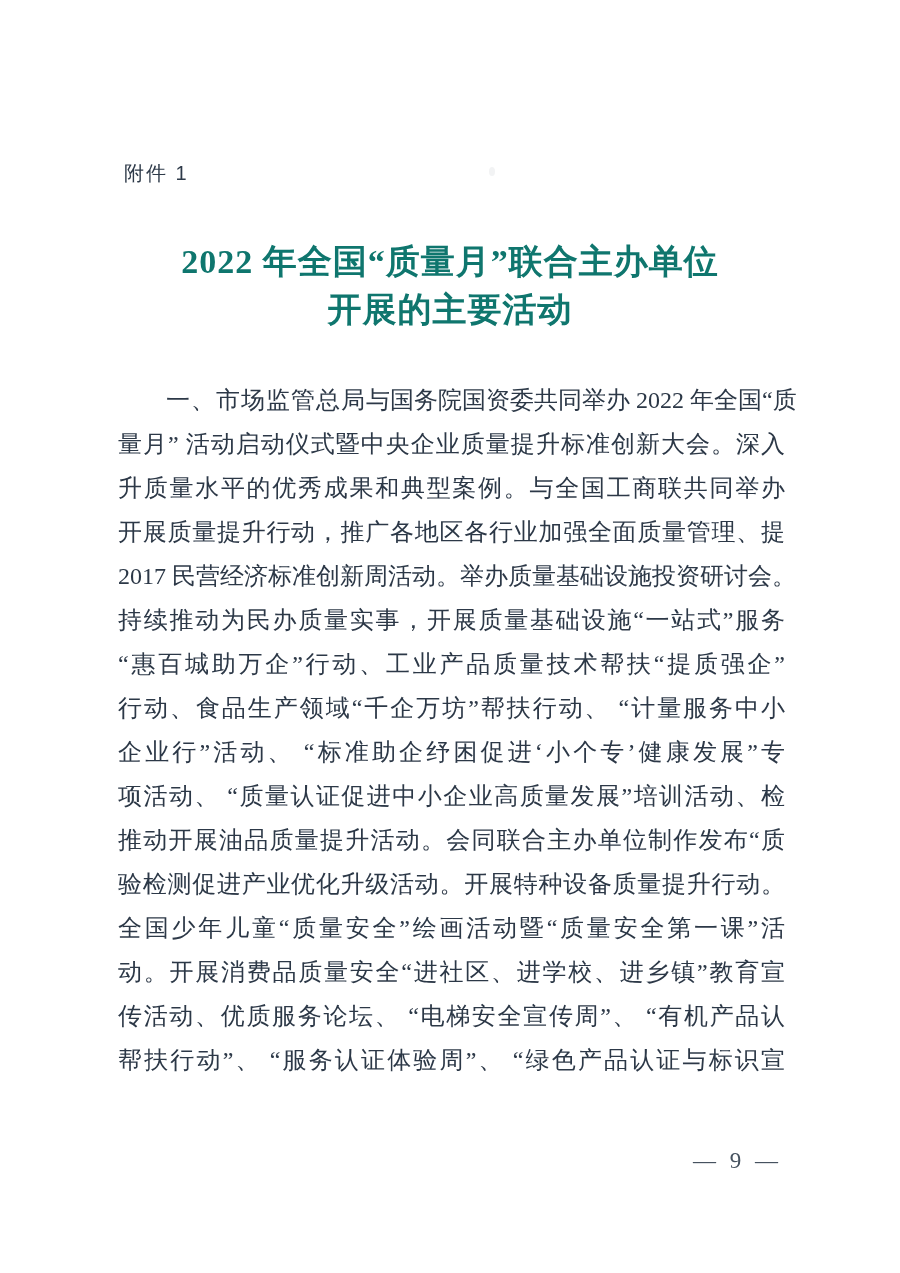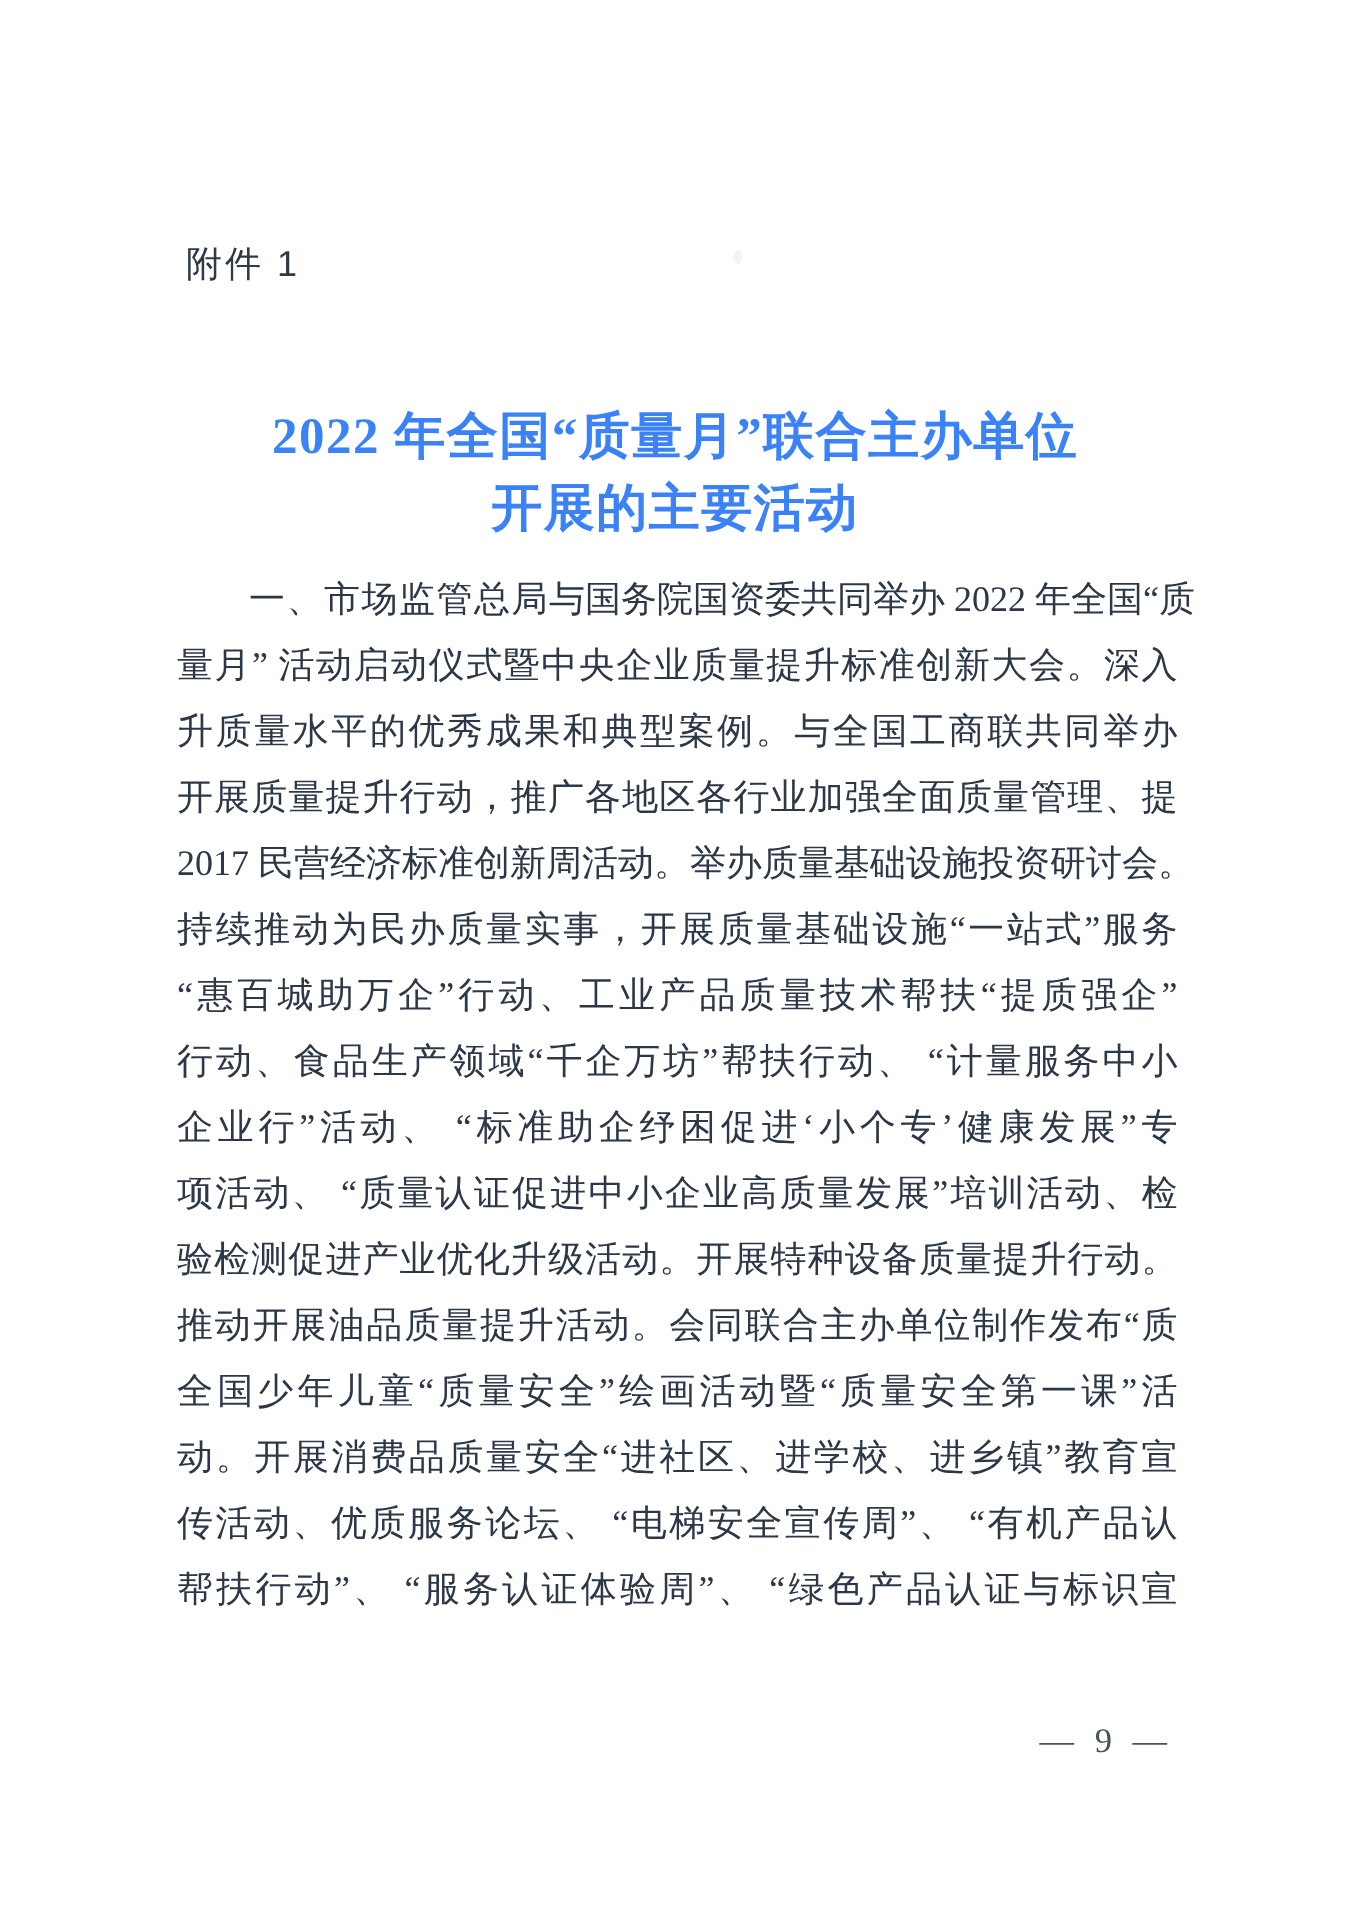--- a/index.html
+++ b/index.html
@@ -13,39 +13,38 @@
     height: 1273px;
     background: #ffffff;
     overflow: hidden;
     font-family: "Liberation Serif", "DejaVu Serif", serif;
     color: #2c3847;
   }
   .attachment-label {
     position: absolute;
     left: 124px;
     top: 160px;
-    font-size: 24px;
+    font-size: 20px;
     letter-spacing: 2px;
     color: #2e3a49;
     font-family: "Liberation Sans", "DejaVu Sans", sans-serif;
     font-weight: 500;
   }
   .doc-title {
     position: absolute;
     left: 0;
     top: 238px;
     width: 900px;
     text-align: center;
     font-weight: bold;
     font-size: 34px;
     line-height: 48px;
     letter-spacing: 1px;
-    color: #3b82f6;
+    color: #0f766e;
     font-family: "Liberation Serif", "DejaVu Serif", serif;
-    margin-top: 30px;
   }
   .body-block {
     position: absolute;
     left: 118px;
     top: 378px;
     width: 667px;
     font-size: 24px;
     color: #2c3847;
   }
   .body-line {
@@ -104,22 +103,22 @@
     <div>
         <div class="body-line">量月” 活动启动仪式暨中央企业质量提升标准创新大会。深入</div>
         <div class="body-line">升质量水平的优秀成果和典型案例。与全国工商联共同举办</div>
         <div class="body-line">开展质量提升行动，推广各地区各行业加强全面质量管理、提</div>
         <div class="body-line">2017 民营经济标准创新周活动。举办质量基础设施投资研讨会。</div>
         <div class="body-line">持续推动为民办质量实事，开展质量基础设施“一站式”服务</div>
         <div class="body-line">“惠百城助万企”行动、工业产品质量技术帮扶“提质强企”</div>
         <div class="body-line">行动、食品生产领域“千企万坊”帮扶行动、 “计量服务中小</div>
         <div class="body-line">企业行”活动、 “标准助企纾困促进‘小个专’健康发展”专</div>
         <div class="body-line">项活动、 “质量认证促进中小企业高质量发展”培训活动、检</div>
+        <div class="body-line">推动开展油品质量提升活动。会同联合主办单位制作发布“质</div>
         <div class="body-line">验检测促进产业优化升级活动。开展特种设备质量提升行动。</div>
-        <div class="body-line">推动开展油品质量提升活动。会同联合主办单位制作发布“质</div>
         <div class="body-line">全国少年儿童“质量安全”绘画活动暨“质量安全第一课”活</div>
         <div class="body-line">动。开展消费品质量安全“进社区、进学校、进乡镇”教育宣</div>
         <div class="body-line">传活动、优质服务论坛、 “电梯安全宣传周”、 “有机产品认</div>
         <div class="body-line">帮扶行动”、 “服务认证体验周”、 “绿色产品认证与标识宣</div>
       </div>
   </div>
 
   <div class="page-number">— 9 —</div>
 
 </div>

